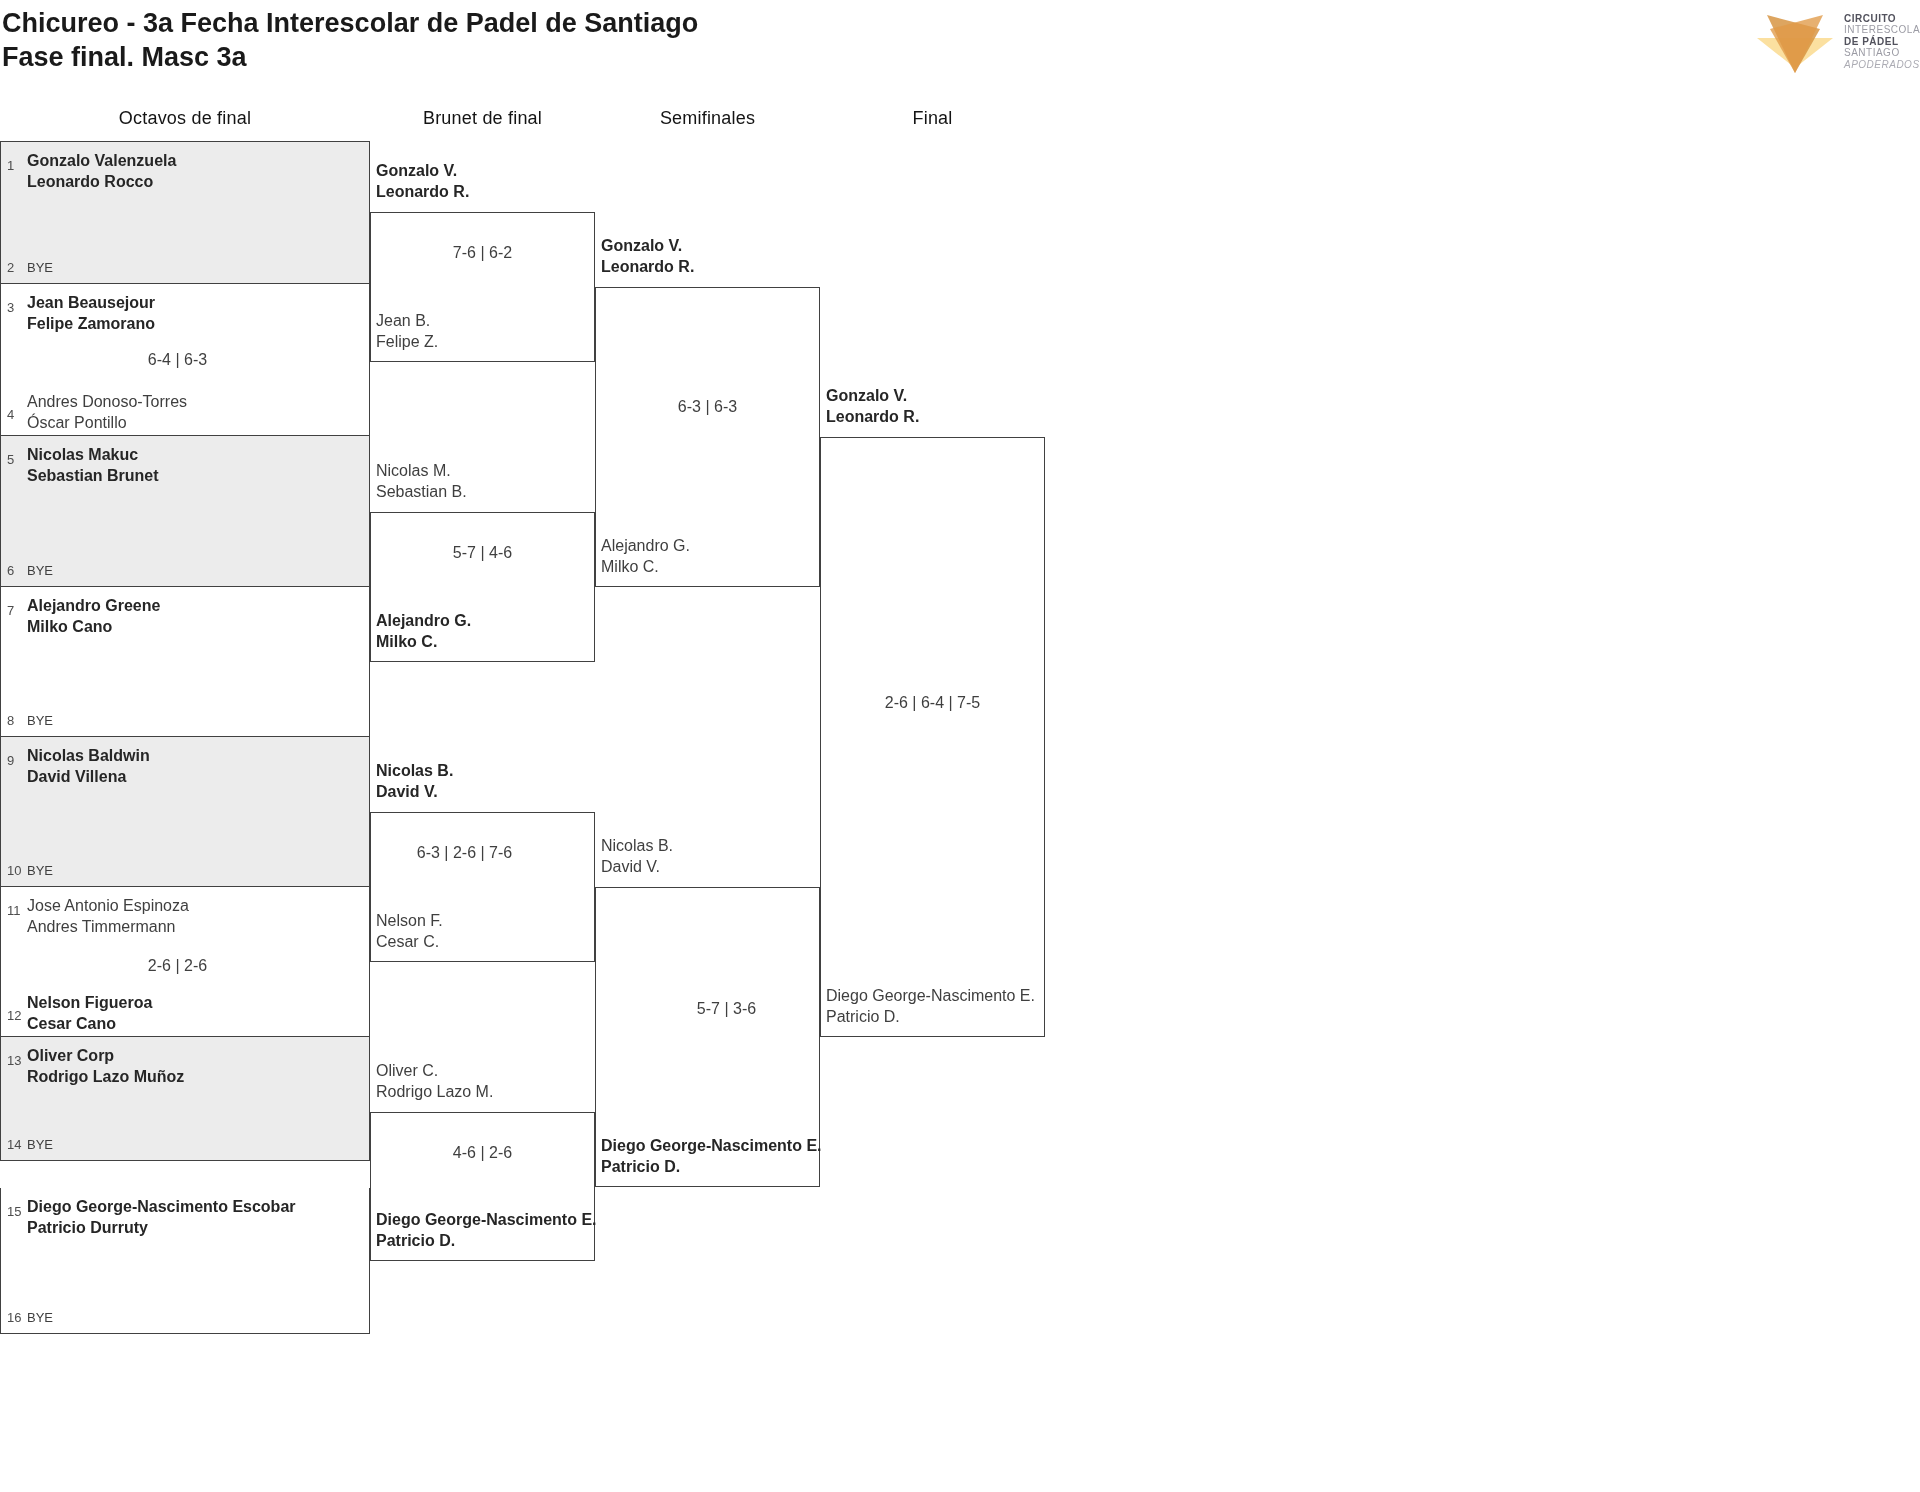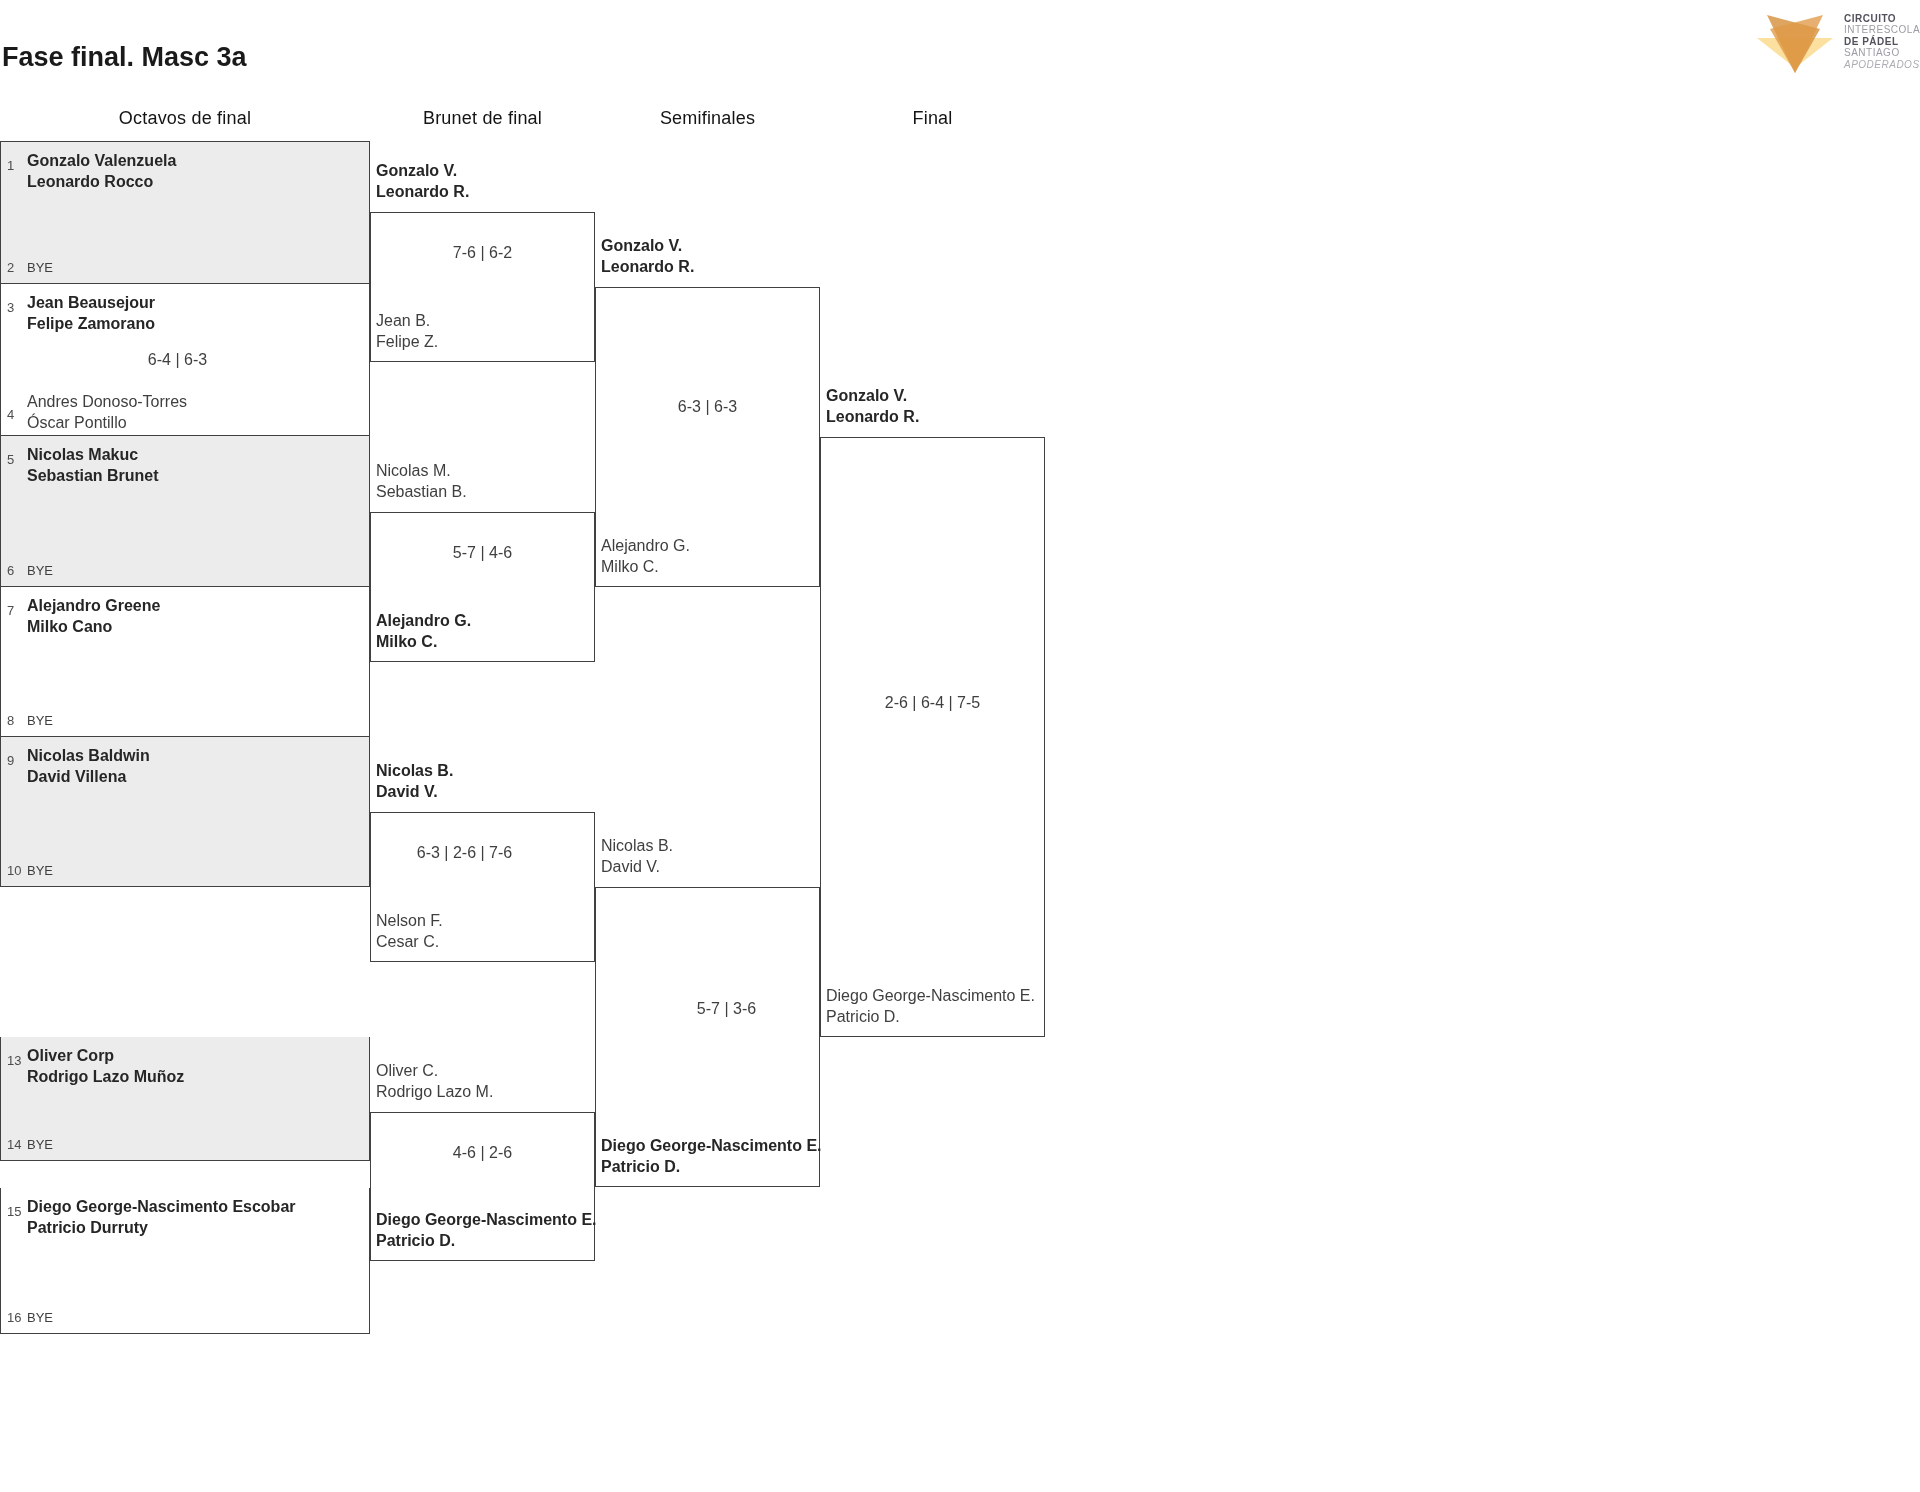--- a/index.html
+++ b/index.html
@@ -43,20 +43,21 @@
   .lg-b{font-weight:700;color:#52525d;}
   .lg-r{color:#9b9ba4;}
   .lg-i{color:#ababb3;font-style:italic;}
   .logo-mark{position:absolute;left:1756px;top:10px;}
 </style>
 </head>
 <body>
 
 <div id="page">
 
+  <div class="title-line t1">Chicureo - 3a Fecha Interescolar de Padel de Santiago</div>
   <div class="title-line t2">Fase final. Masc 3a</div>
 
   <svg class="logo-mark" width="78" height="66" viewBox="0 0 78 66">
     <polygon points="1,28 77,28 39,58" fill="#fbe0a0"></polygon>
     <polygon points="11,5 64,19 39,63" fill="#d5913d" opacity="0.82"></polygon>
     <polygon points="67,5 14,19 39,63" fill="#e09a48" opacity="0.78"></polygon>
   </svg>
   <div class="logo-text">
     <div class="lg-b">CIRCUITO</div>
     <div class="lg-r">INTERESCOLAR</div>
@@ -125,20 +126,33 @@
     <div class="names-top w">
       <div class="nm">Nicolas Baldwin</div>
       <div class="nm">David Villena</div>
     </div>
     <div class="bye-row">
       <span class="bseed">10</span>
       <span class="byetxt">BYE</span>
     </div>
   </div>
 
+  <div class="obox" style="top:887px;height:150px;">
+    <div class="seed-top">11</div>
+    <div class="names-top">
+      <div class="nm">Jose Antonio Espinoza</div>
+      <div class="nm">Andres Timmermann</div>
+    </div>
+    <div class="osc" style="top:70px;">2-6 | 2-6</div>
+    <div class="seed-bottom">12</div>
+    <div class="names-bottom w">
+      <div class="nm">Nelson Figueroa</div>
+      <div class="nm">Cesar Cano</div>
+    </div>
+  </div>
 
   <div class="obox g" style="top:1037px;height:124px;">
     <div class="seed-top">13</div>
     <div class="names-top w">
       <div class="nm">Oliver Corp</div>
       <div class="nm">Rodrigo Lazo Muñoz</div>
     </div>
     <div class="bye-row">
       <span class="bseed">14</span>
       <span class="byetxt">BYE</span>

